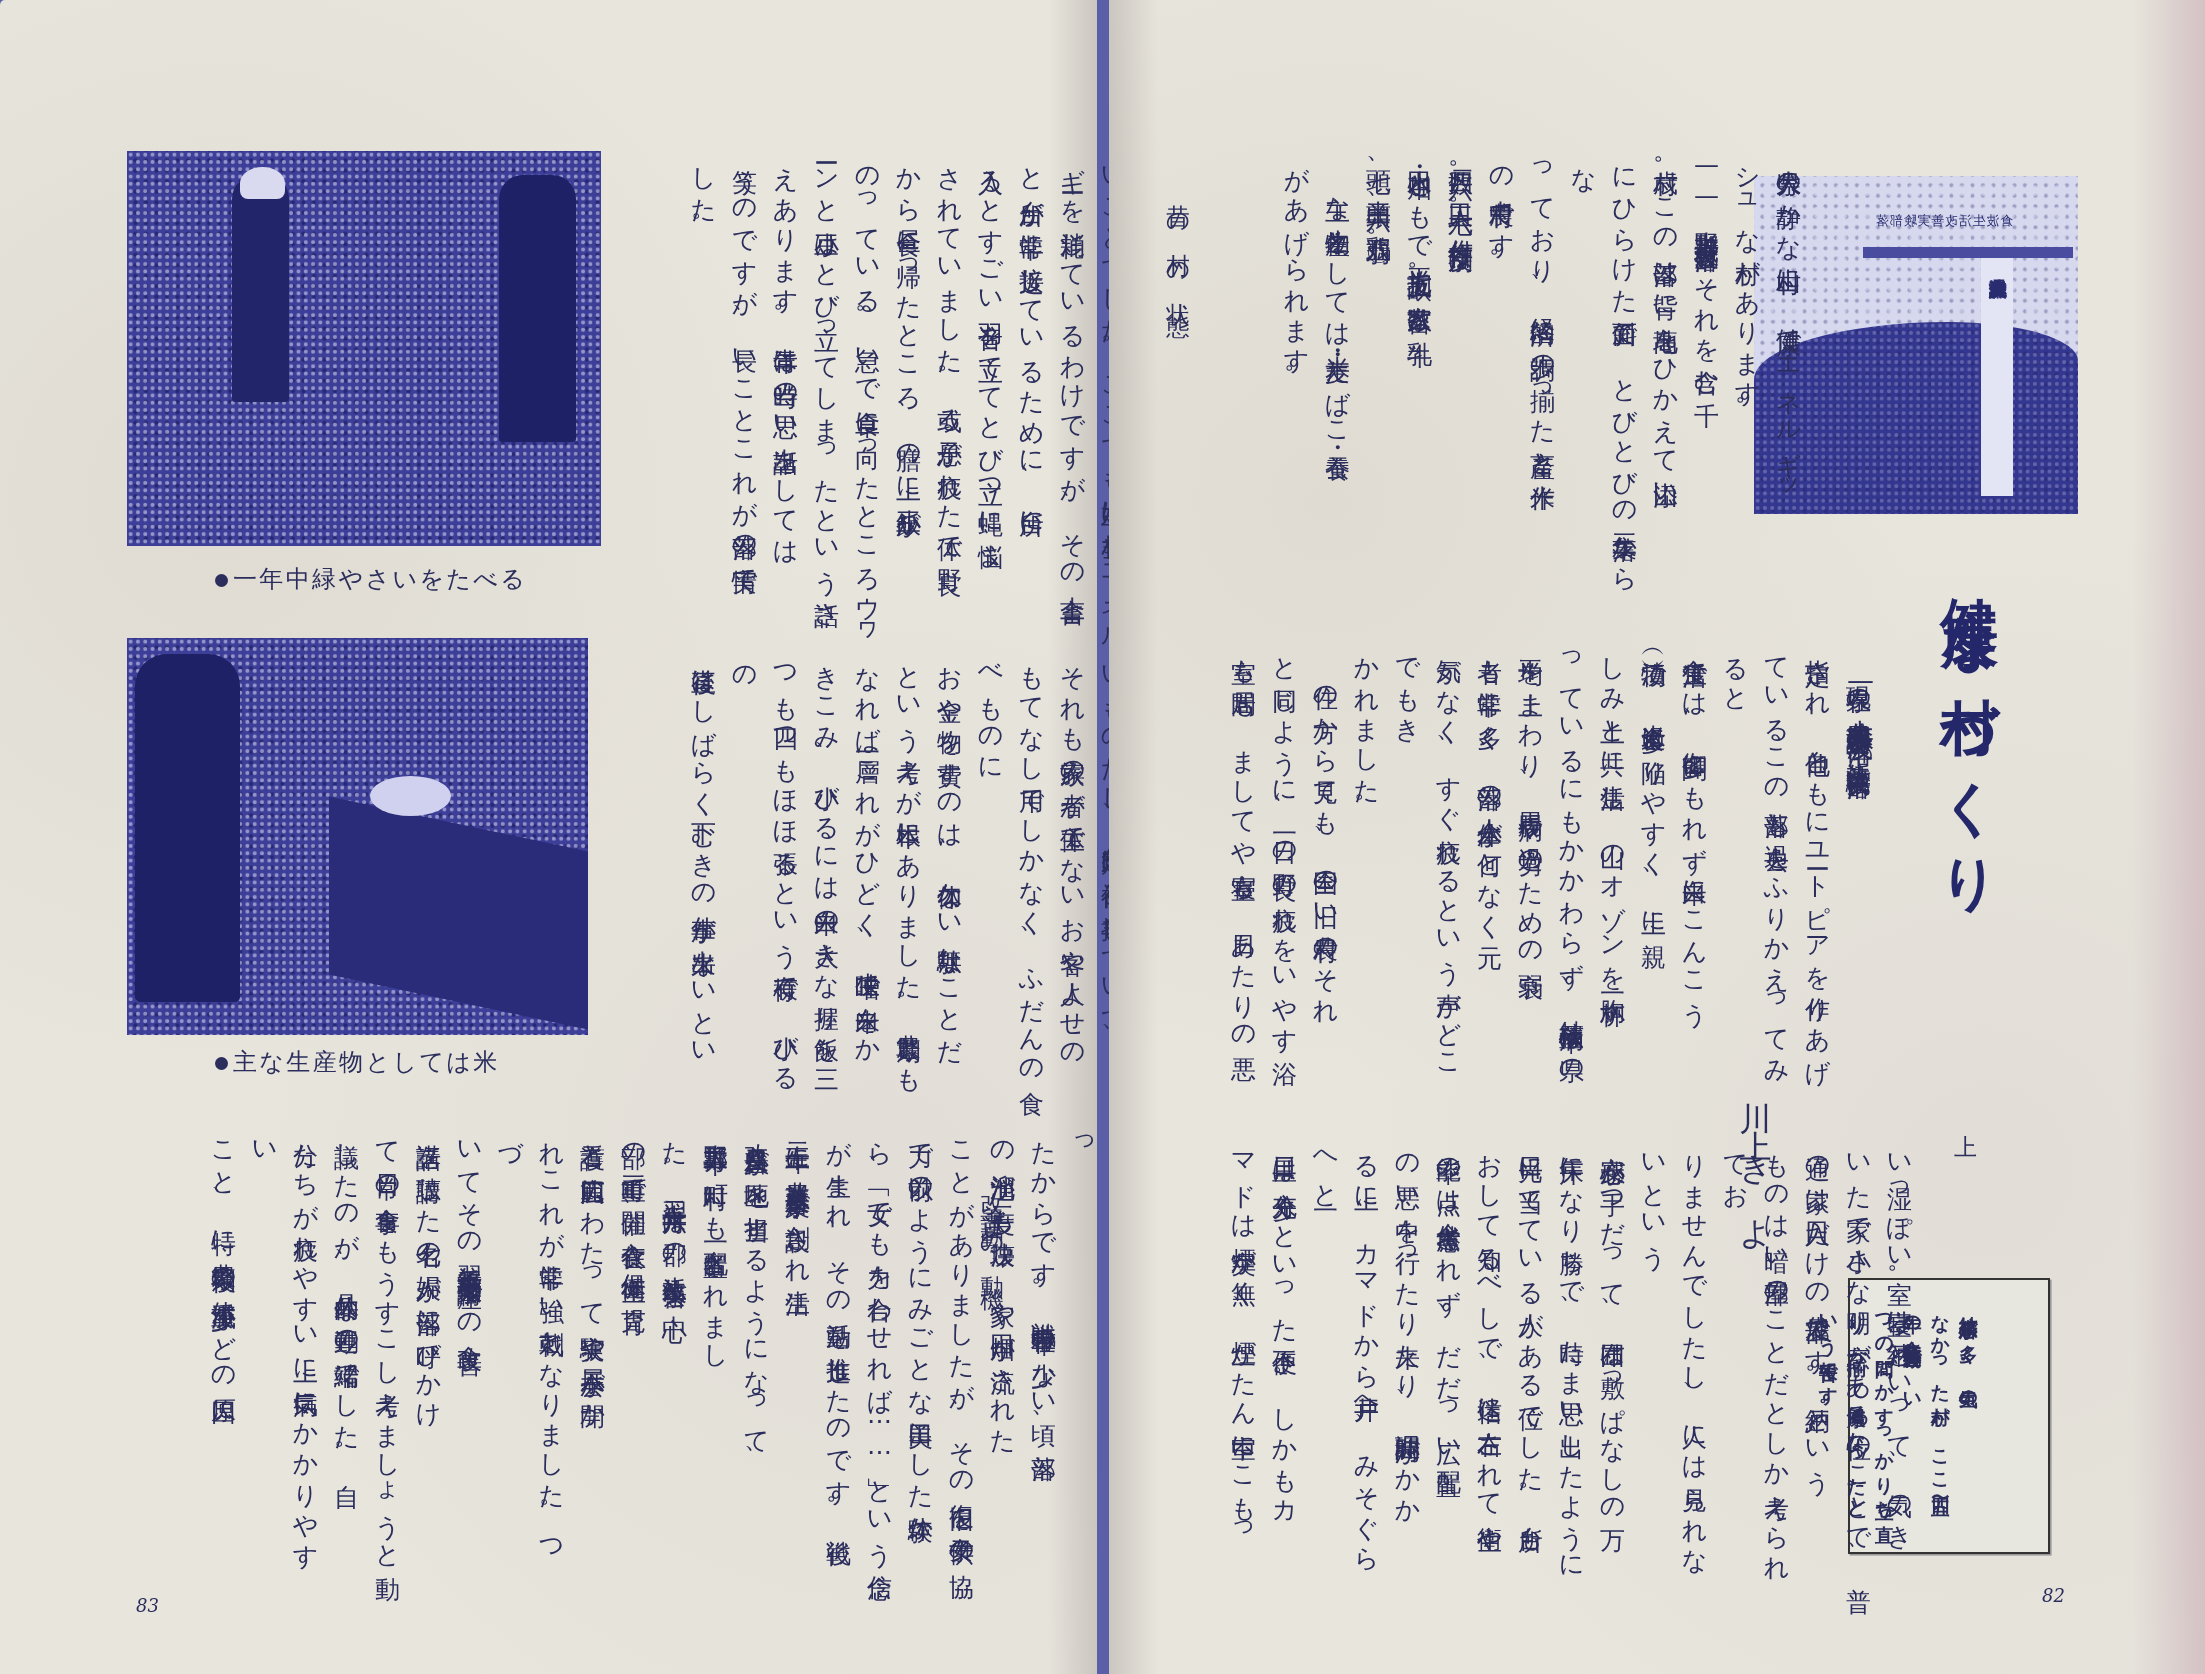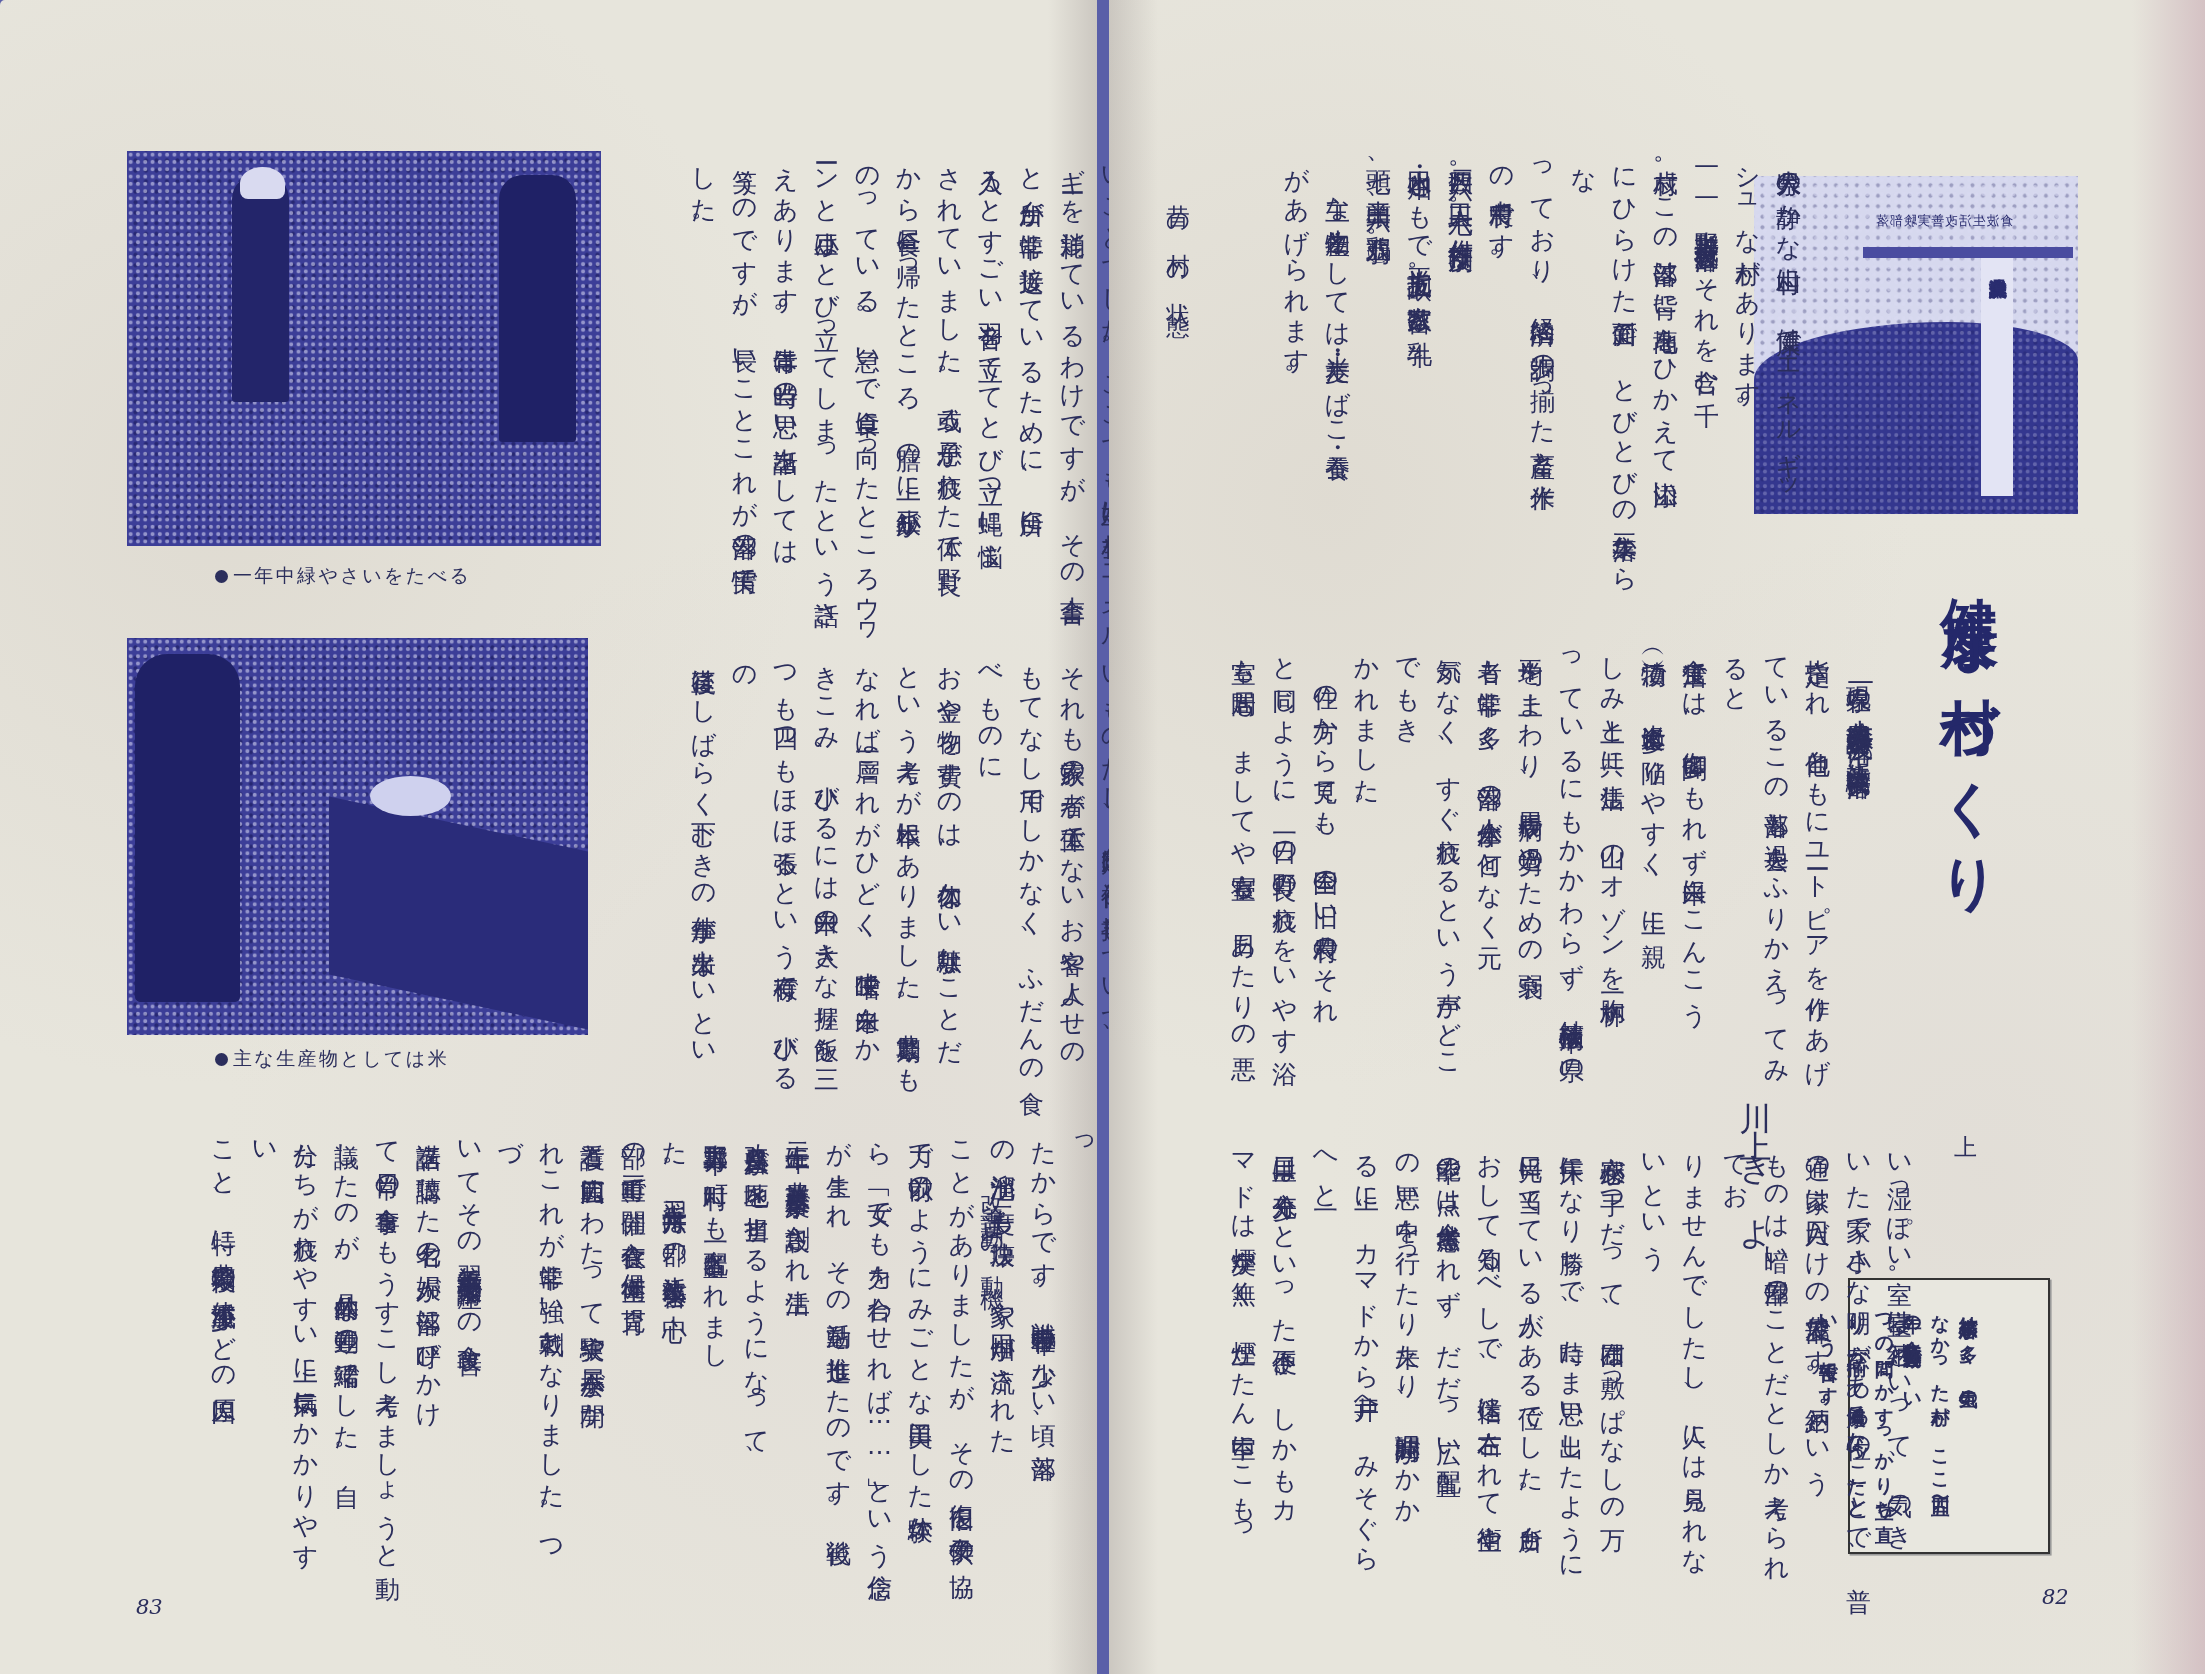--- a/index.html
+++ b/index.html
@@ -51,26 +51,26 @@
     position:absolute; inset:0;
     background-image:
       radial-gradient(circle, rgba(220,220,245,0.55) 1.6px, transparent 2.4px),
       radial-gradient(circle, rgba(25,25,90,0.6) 1.6px, transparent 2.4px);
     background-size:7.3px 7.3px, 10.5px 10.5px;
     background-position:0 0, 3.2px 4px;
   }
   .caption {
     position:absolute;
     font-family:"DejaVu Sans","Liberation Sans",sans-serif;
-    font-size:19px; color:#2b2e5c; letter-spacing:2.4px;
+    font-size:24px; color:#2b2e5c; letter-spacing:2.4px;
   }
   .caption .dot { display:inline-block; width:13px; height:13px; border-radius:50%; background:#2b2e5c; margin-right:4.9px; vertical-align:middle;}
   .page-num {
     position:absolute; font-family:"DejaVu Serif","Liberation Serif",serif;
-    font-style:italic; font-size:21px; color:#2b2e5c;
+    font-style:italic; font-size:18px; color:#2b2e5c;
   }
   .title {
     position:absolute; writing-mode:vertical-rl; text-orientation:upright;
     font-family:"DejaVu Serif","Liberation Serif",serif; font-weight:bold;
     font-size:58px; letter-spacing:11.3px; color:#24286a;
   }
   .subtitle {
     position:absolute; writing-mode:vertical-rl; text-orientation:upright;
     font-family:"DejaVu Sans","Liberation Sans",sans-serif;
     font-size:27px; letter-spacing:3.2px; color:#2b2e5c;

